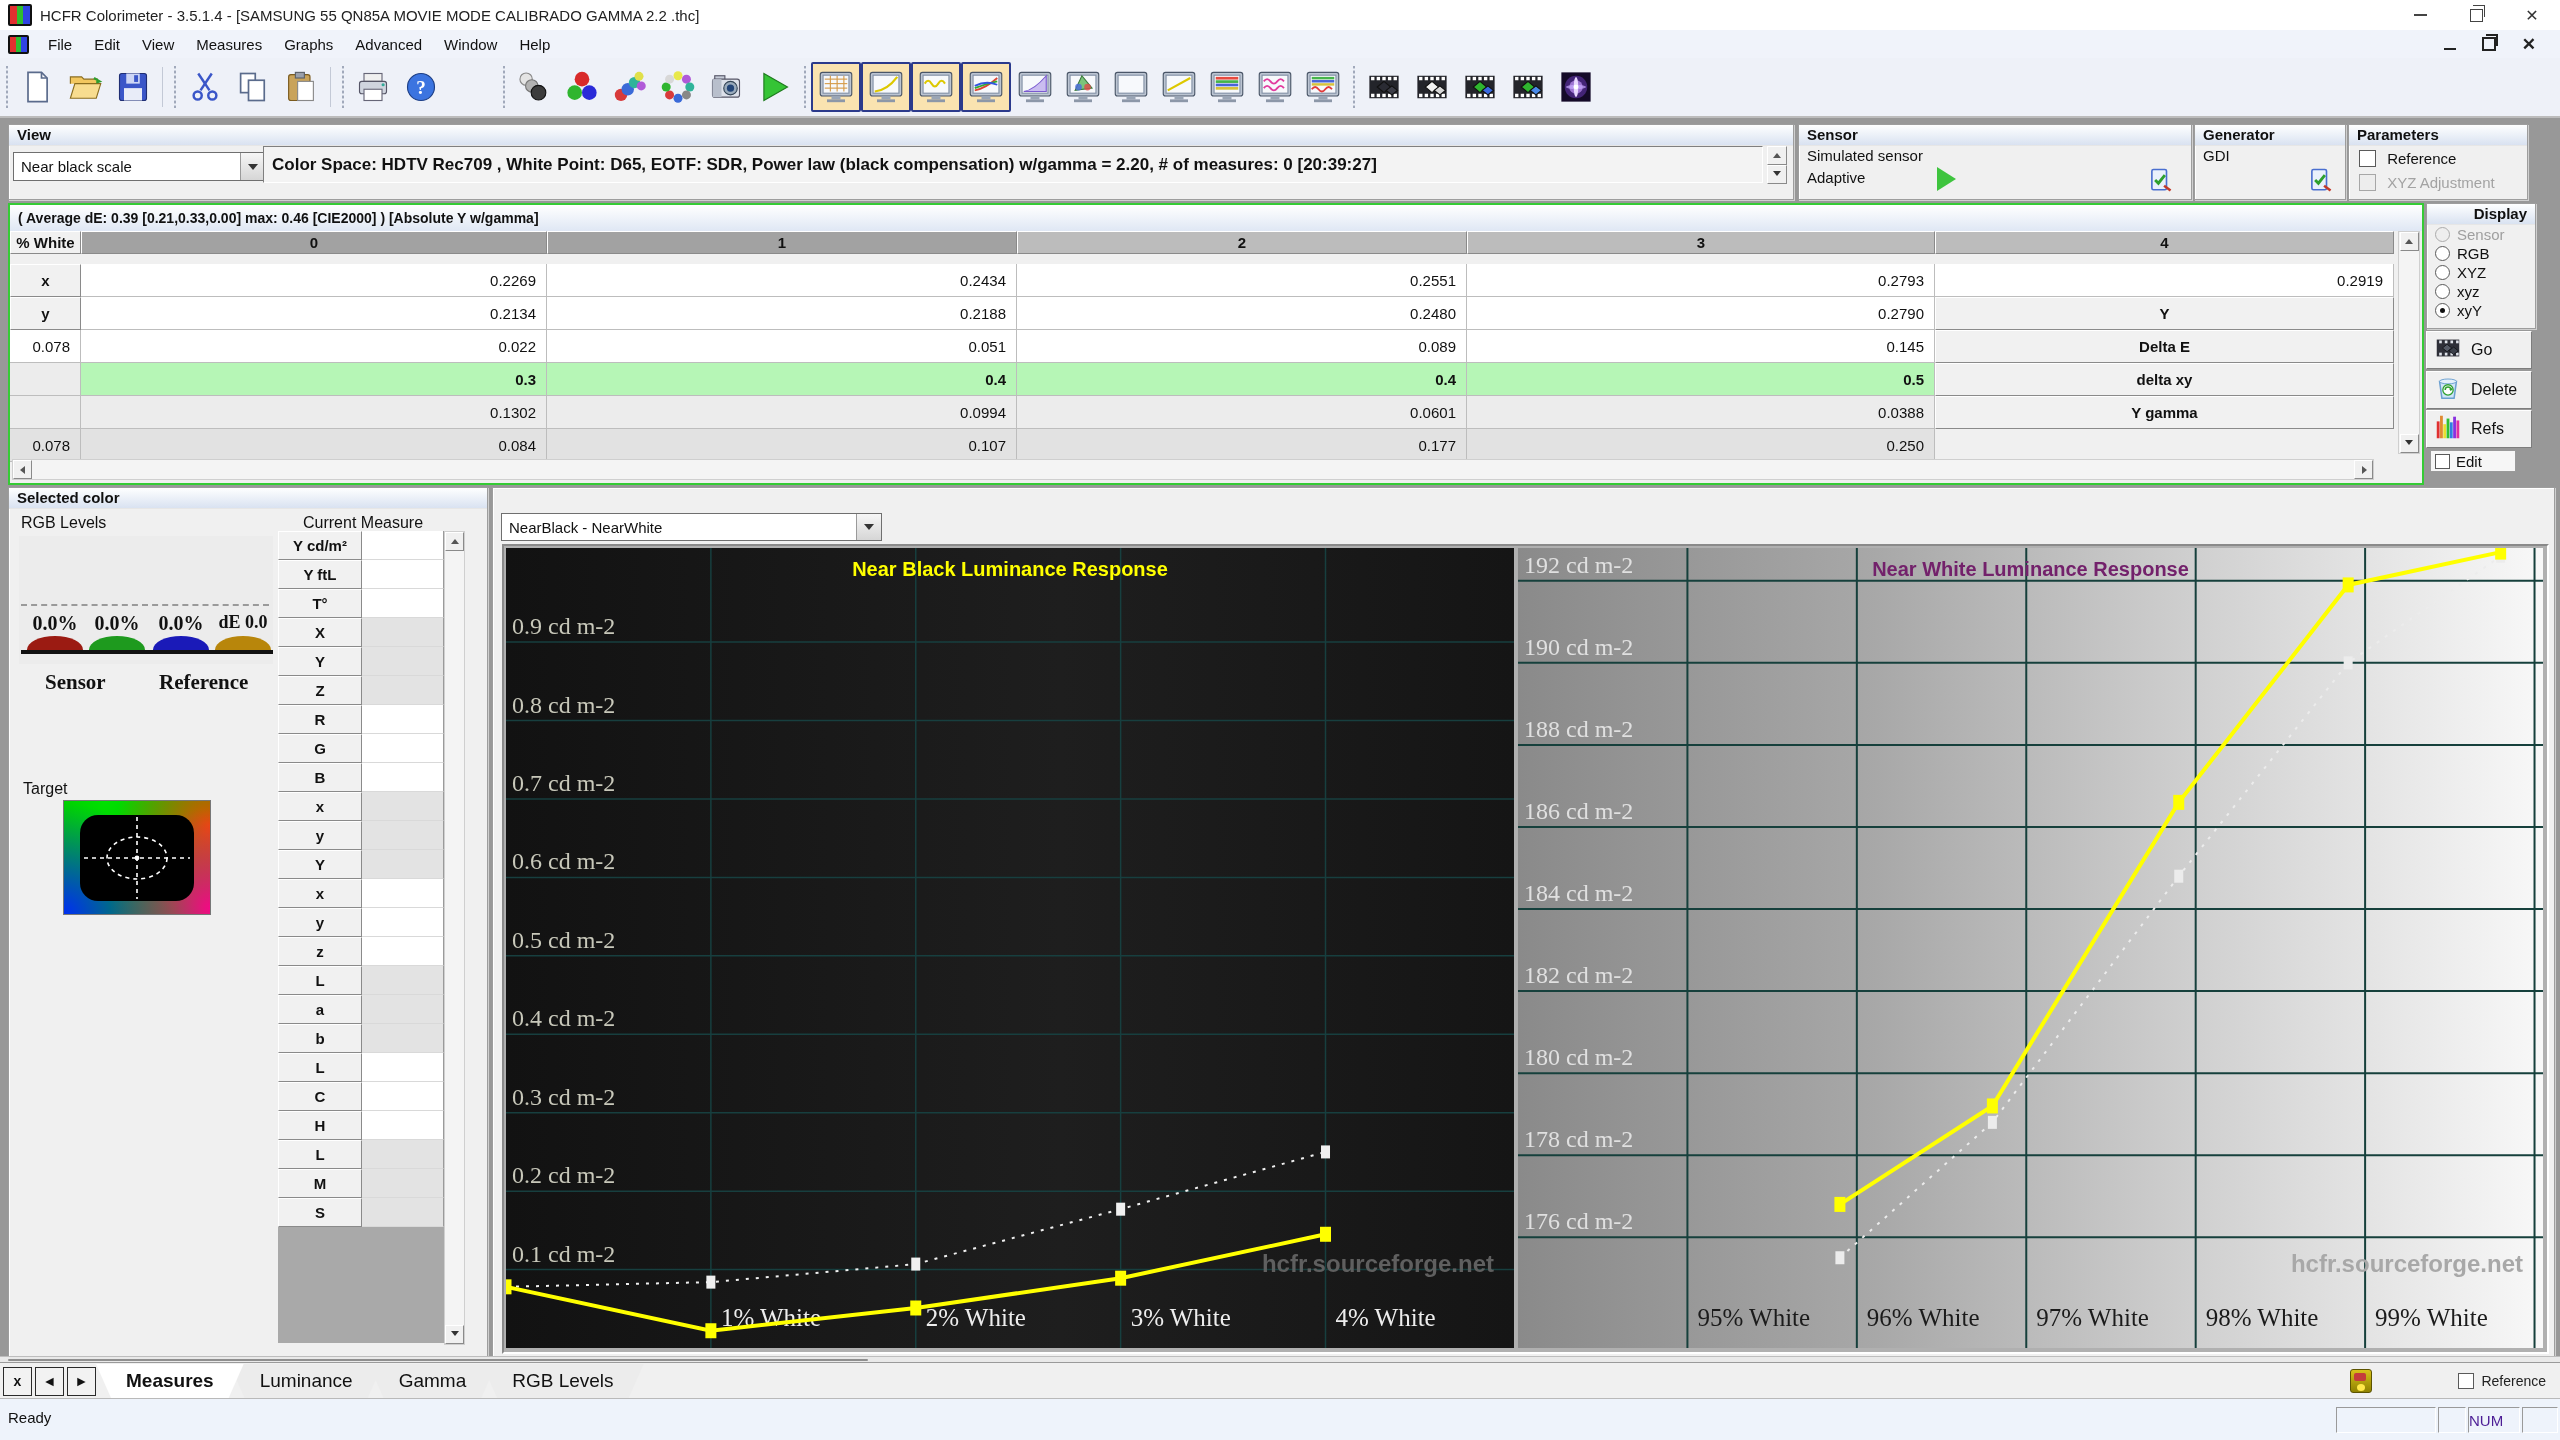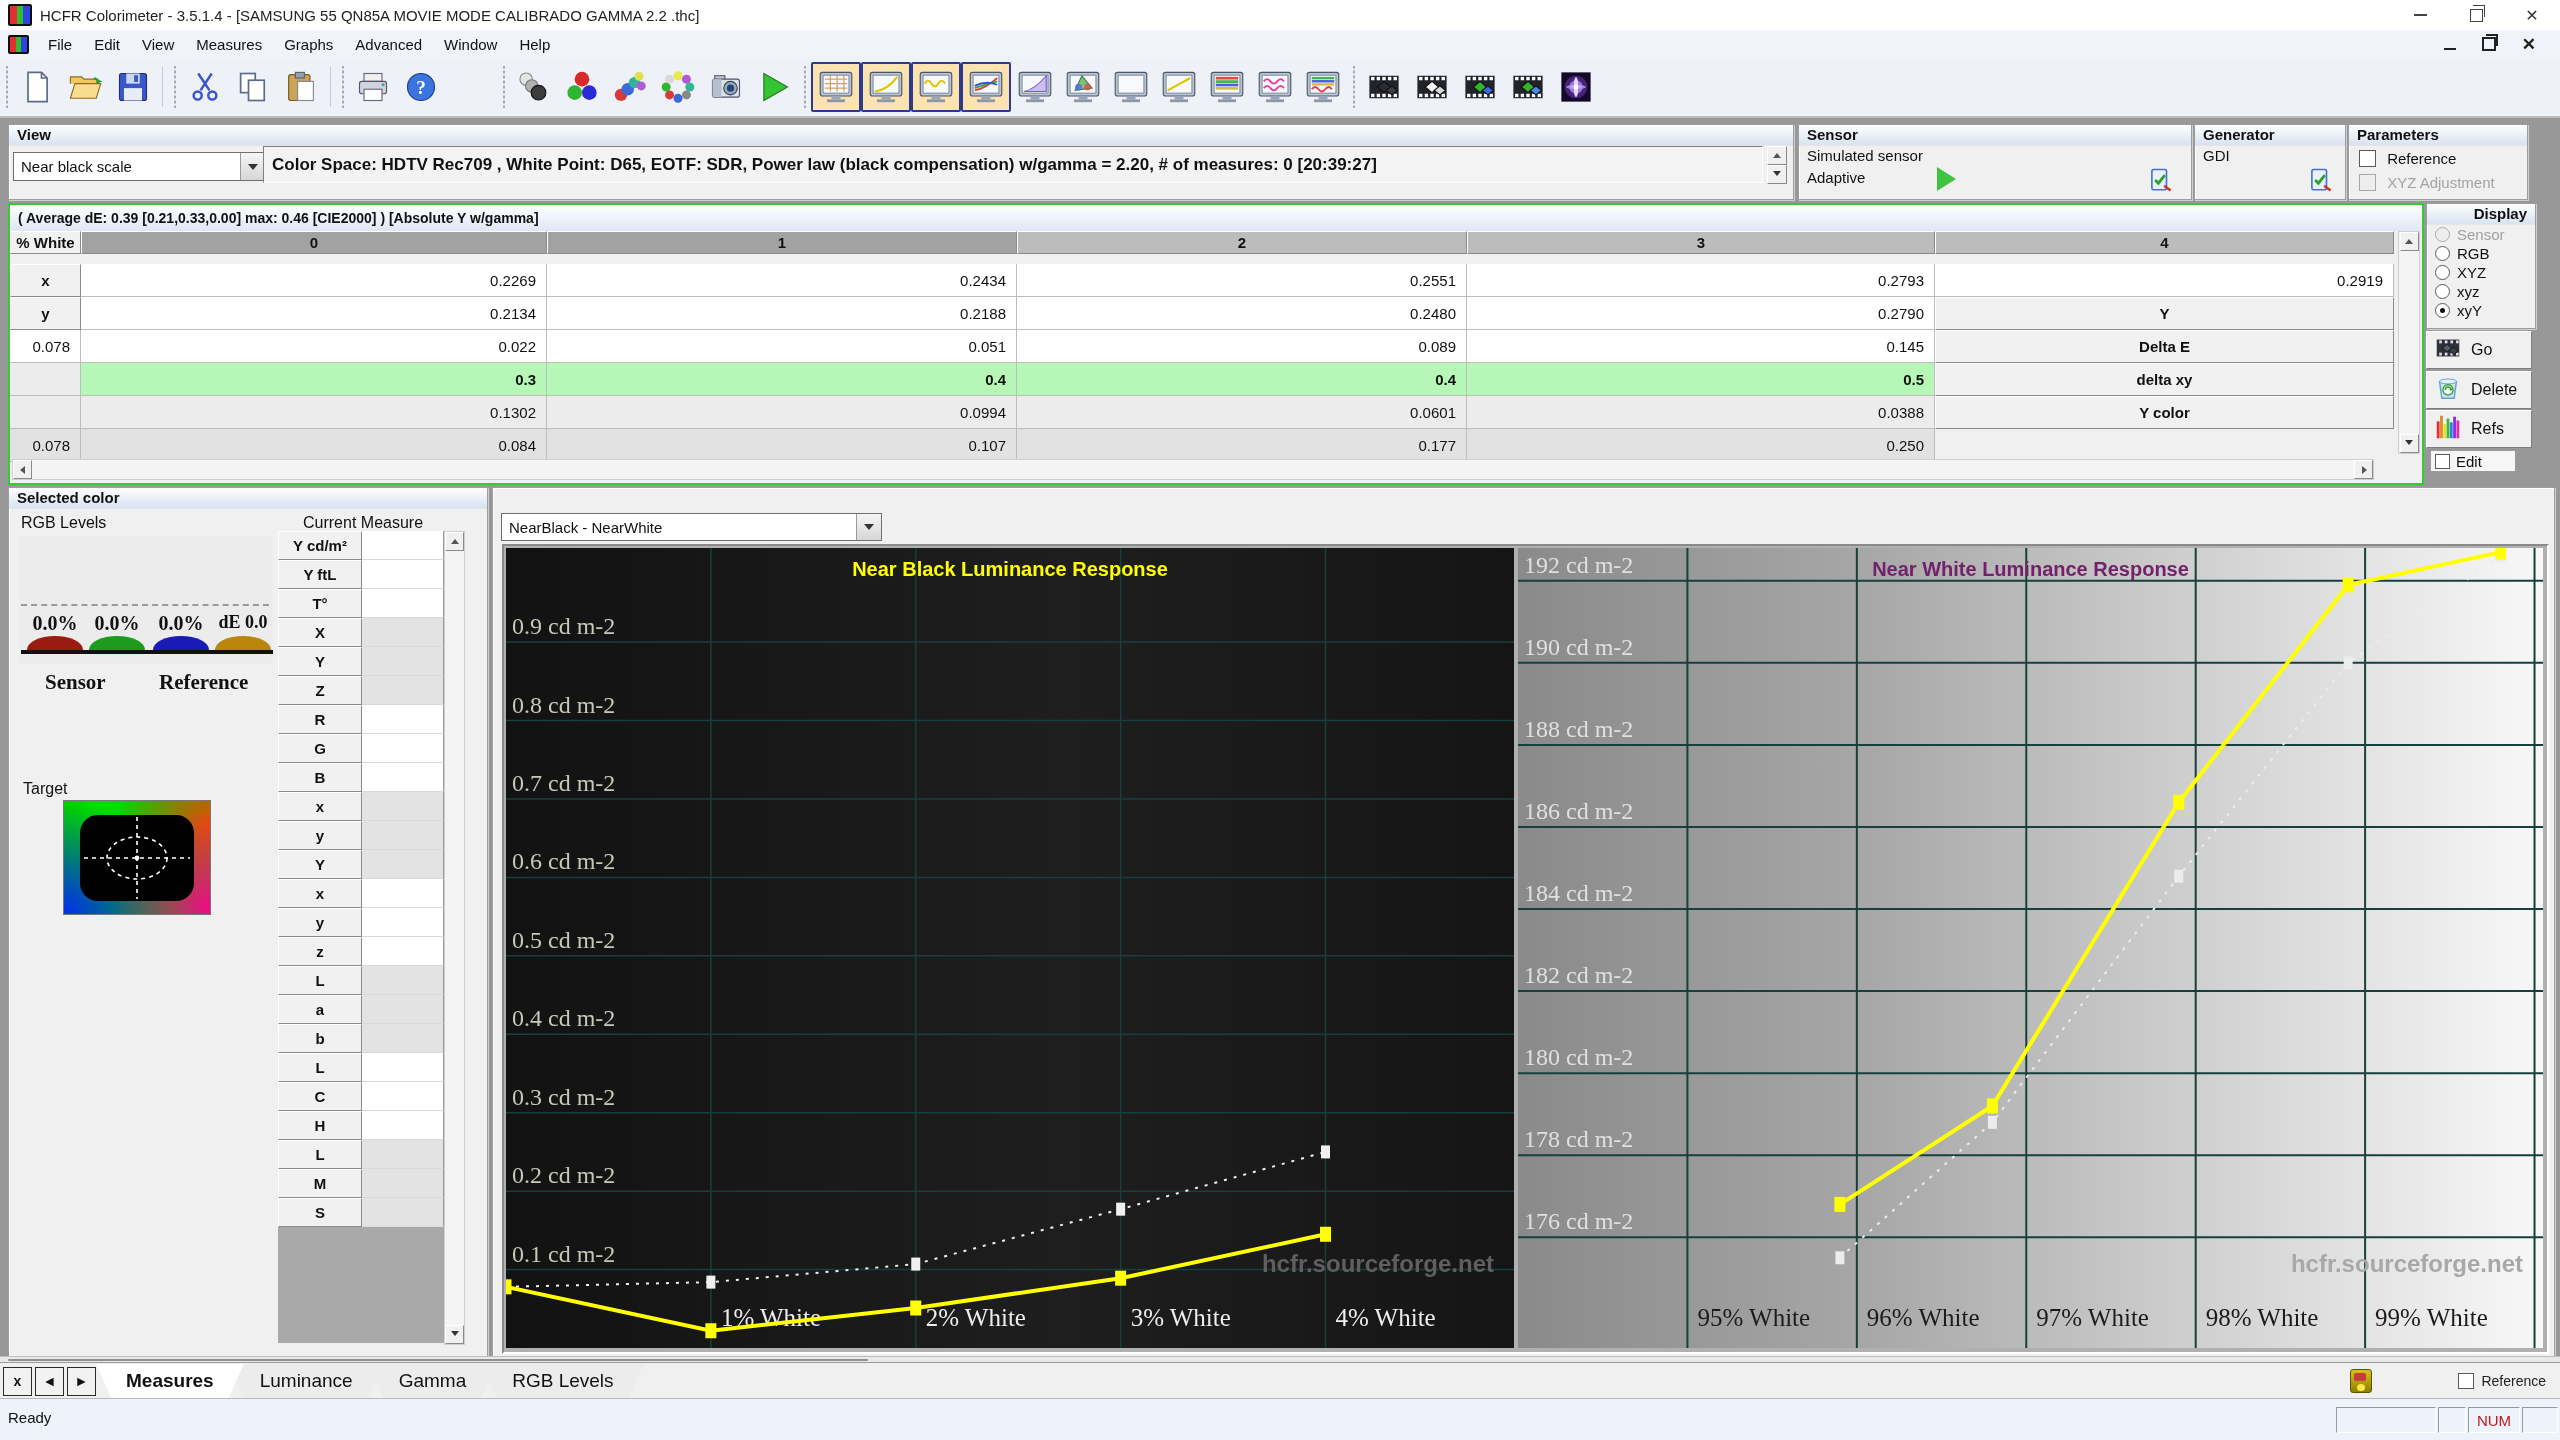--- a/index.html
+++ b/index.html
@@ -85,21 +85,21 @@
   #splitter{position:absolute;left:0;top:1356px;width:2560px;height:6px;background:#e9e9e9;border-top:1px solid #bdbdbd;}
   #splitter .thumb{position:absolute;left:8px;top:2px;width:860px;height:2px;background:#8f8f8f;border-radius:2px;}
   #tabbar{position:absolute;left:0;top:1362px;width:2560px;height:36px;background:#f0f0f0;border-top:1px solid #9a9a9a;display:flex;align-items:center;}
   .navbtn{width:27px;height:27px;margin-left:3px;background:#f2f2f2;border:1.5px solid #2a2a2a;display:flex;align-items:center;justify-content:center;font-weight:bold;font-size:14px;}
   #tabs{display:flex;height:34px;margin-left:14px;align-items:stretch;}
   .tab{padding:0 30px;display:flex;align-items:center;font-size:19px;background:#ececec;
        clip-path:polygon(0 0,100% 0,calc(100% - 15px) 100%,15px 100%);margin-left:-14px;
        filter:drop-shadow(1px 1px 0 #777);}
   .tab.active{background:#ffffff;font-weight:bold;z-index:2;}
   #statusbar{position:absolute;left:0;top:1398px;width:2560px;height:42px;background:#eef3fb;border-top:1px solid #b9b9b9;}
-  .spane{position:absolute;top:8px;height:24px;border:1px solid;border-color:#9a9a9a #ffffff #ffffff #9a9a9a;font-size:15px;display:flex;align-items:center;justify-content:center;color:#b91c1c;}
+  .spane{position:absolute;top:8px;height:24px;border:1px solid;border-color:#9a9a9a #ffffff #ffffff #9a9a9a;font-size:15px;display:flex;align-items:center;justify-content:flex-start;color:#4c1d95;}
   
   .abs{position:absolute;}
   .lamp{width:20px;height:22px;background:linear-gradient(#d9c21a,#8f8200);border:1px solid #5c5300;border-radius:3px;position:relative;}
   .lamp:before{content:"";position:absolute;left:3px;top:3px;width:12px;height:8px;background:#c43c3c;border-radius:2px;}
   .lamp:after{content:"";position:absolute;left:6px;bottom:1px;width:8px;height:7px;background:#ffe84a;border-radius:50%;}
   .seticon{width:26px;height:26px;}
 </style>
 </head>
 <body>
 
@@ -557,21 +557,21 @@
         <div class="cell val r-green">0.3</div>
         <div class="cell val r-green">0.4</div>
         <div class="cell val r-green">0.4</div>
         <div class="cell val r-green">0.5</div>
         <div class="cell lab">delta xy</div>
         <div class="cell val r-gray"></div>
         <div class="cell val r-gray">0.1302</div>
         <div class="cell val r-gray">0.0994</div>
         <div class="cell val r-gray">0.0601</div>
         <div class="cell val r-gray">0.0388</div>
-        <div class="cell lab">Y color</div>
+        <div class="cell lab">Y gamma</div>
         <div class="cell val r-gray2">0.078</div>
         <div class="cell val r-gray2">0.084</div>
         <div class="cell val r-gray2">0.107</div>
         <div class="cell val r-gray2">0.177</div>
         <div class="cell val r-gray2">0.250</div>
       </div>
     <div class="scroll" style="right:2px;top:26px;width:20px;height:221px;flex-direction:column;justify-content:space-between;">
       <div class="sbtn">
           <div class="tri up" style="border-width:4px;border-bottom-width:5px;"></div>
         </div>

